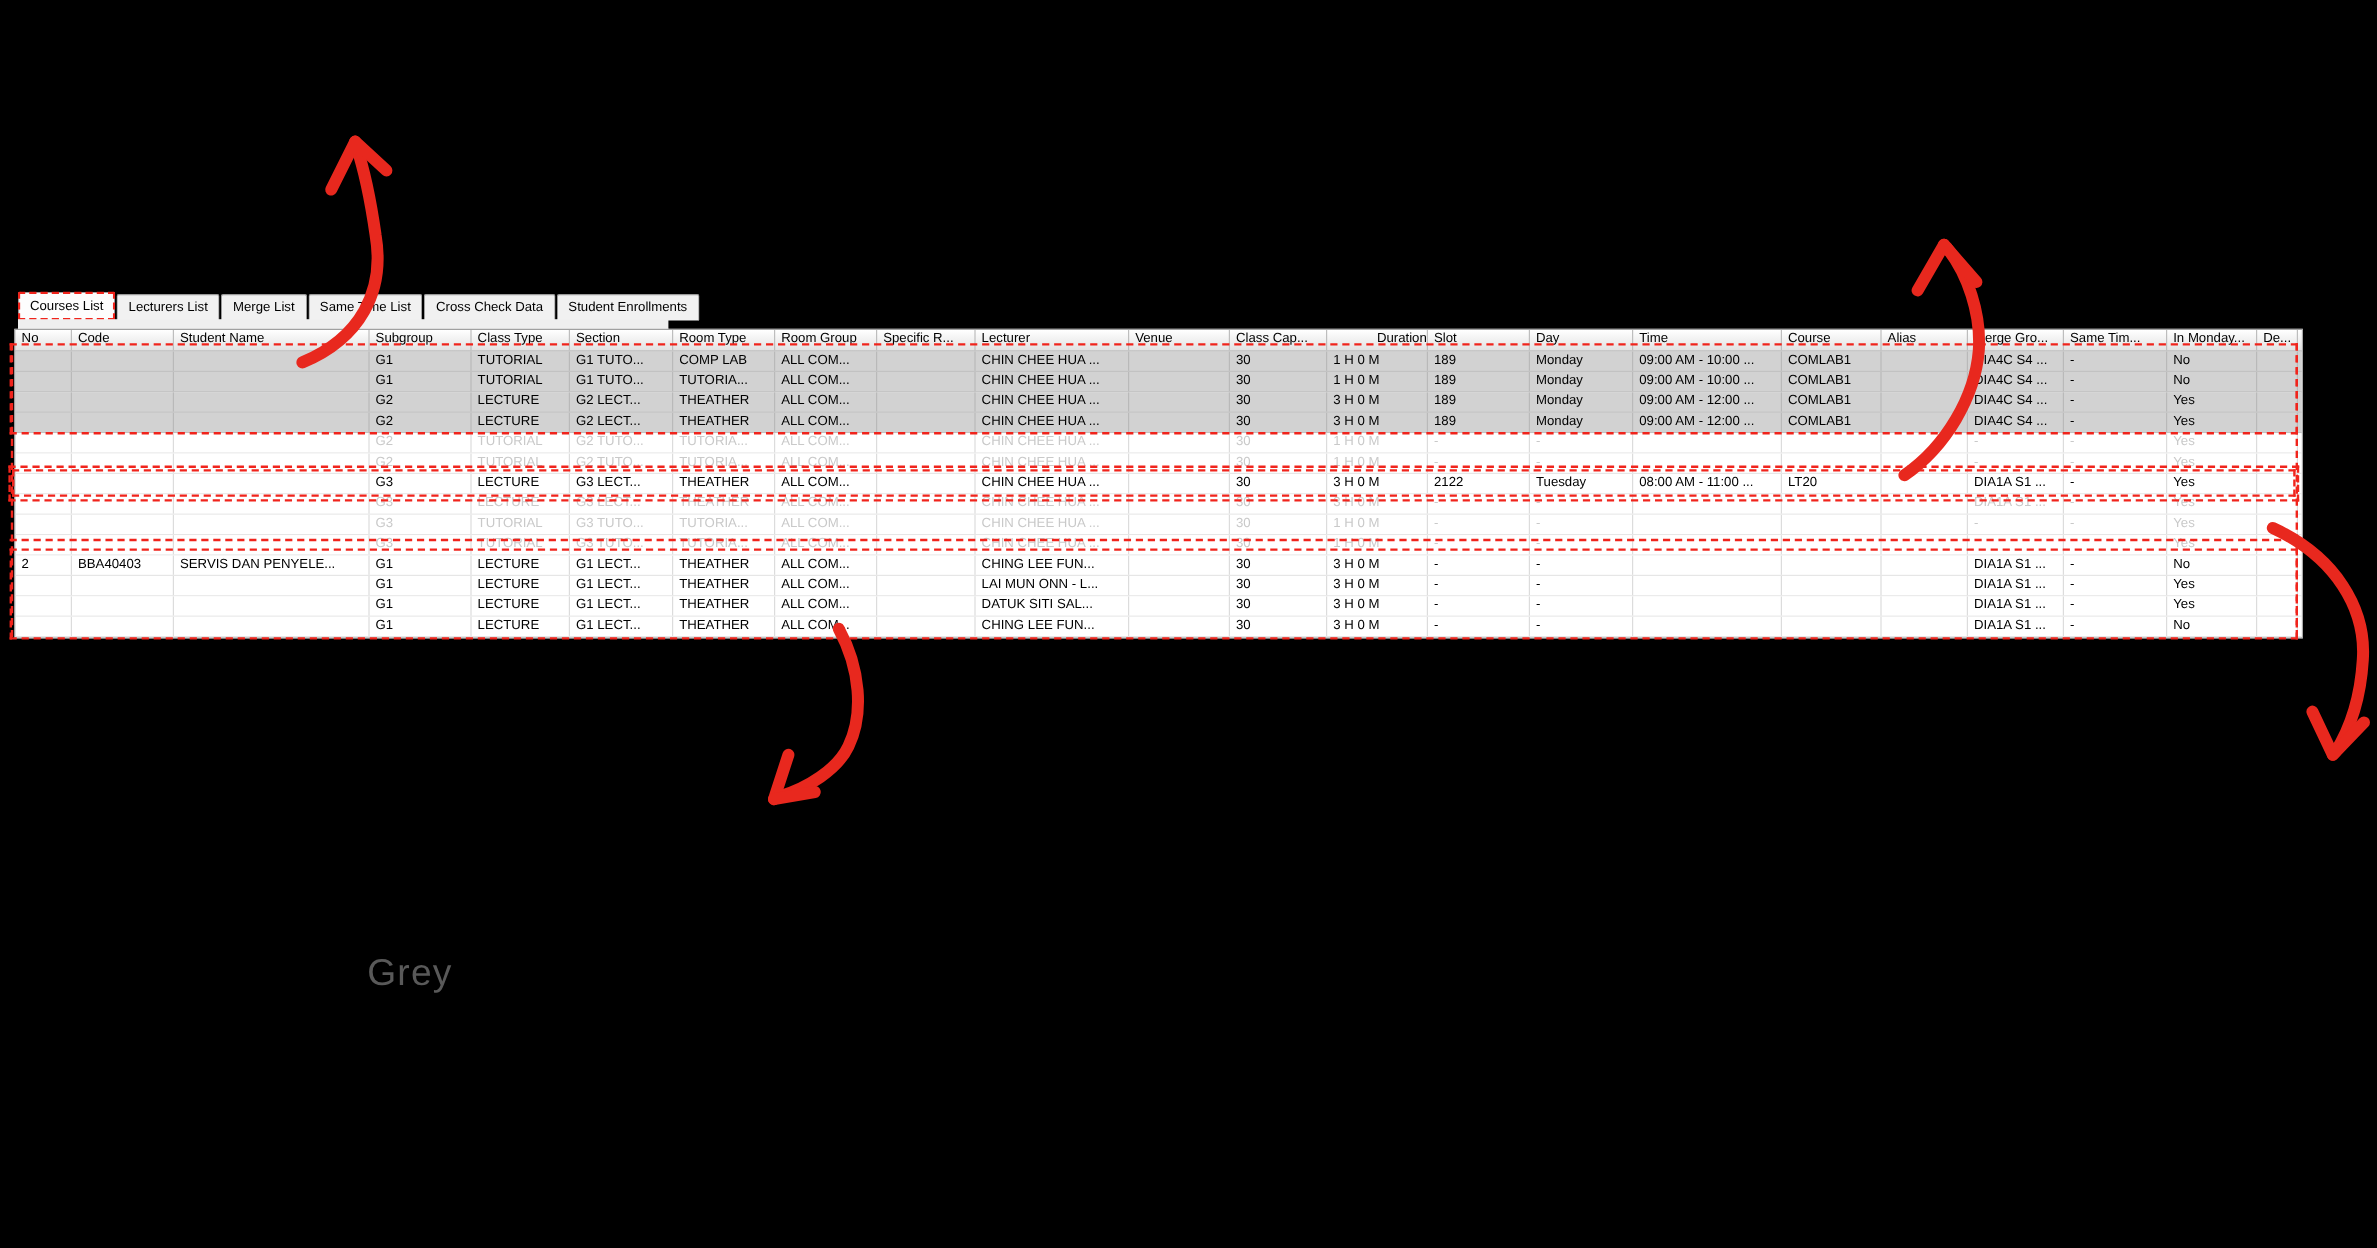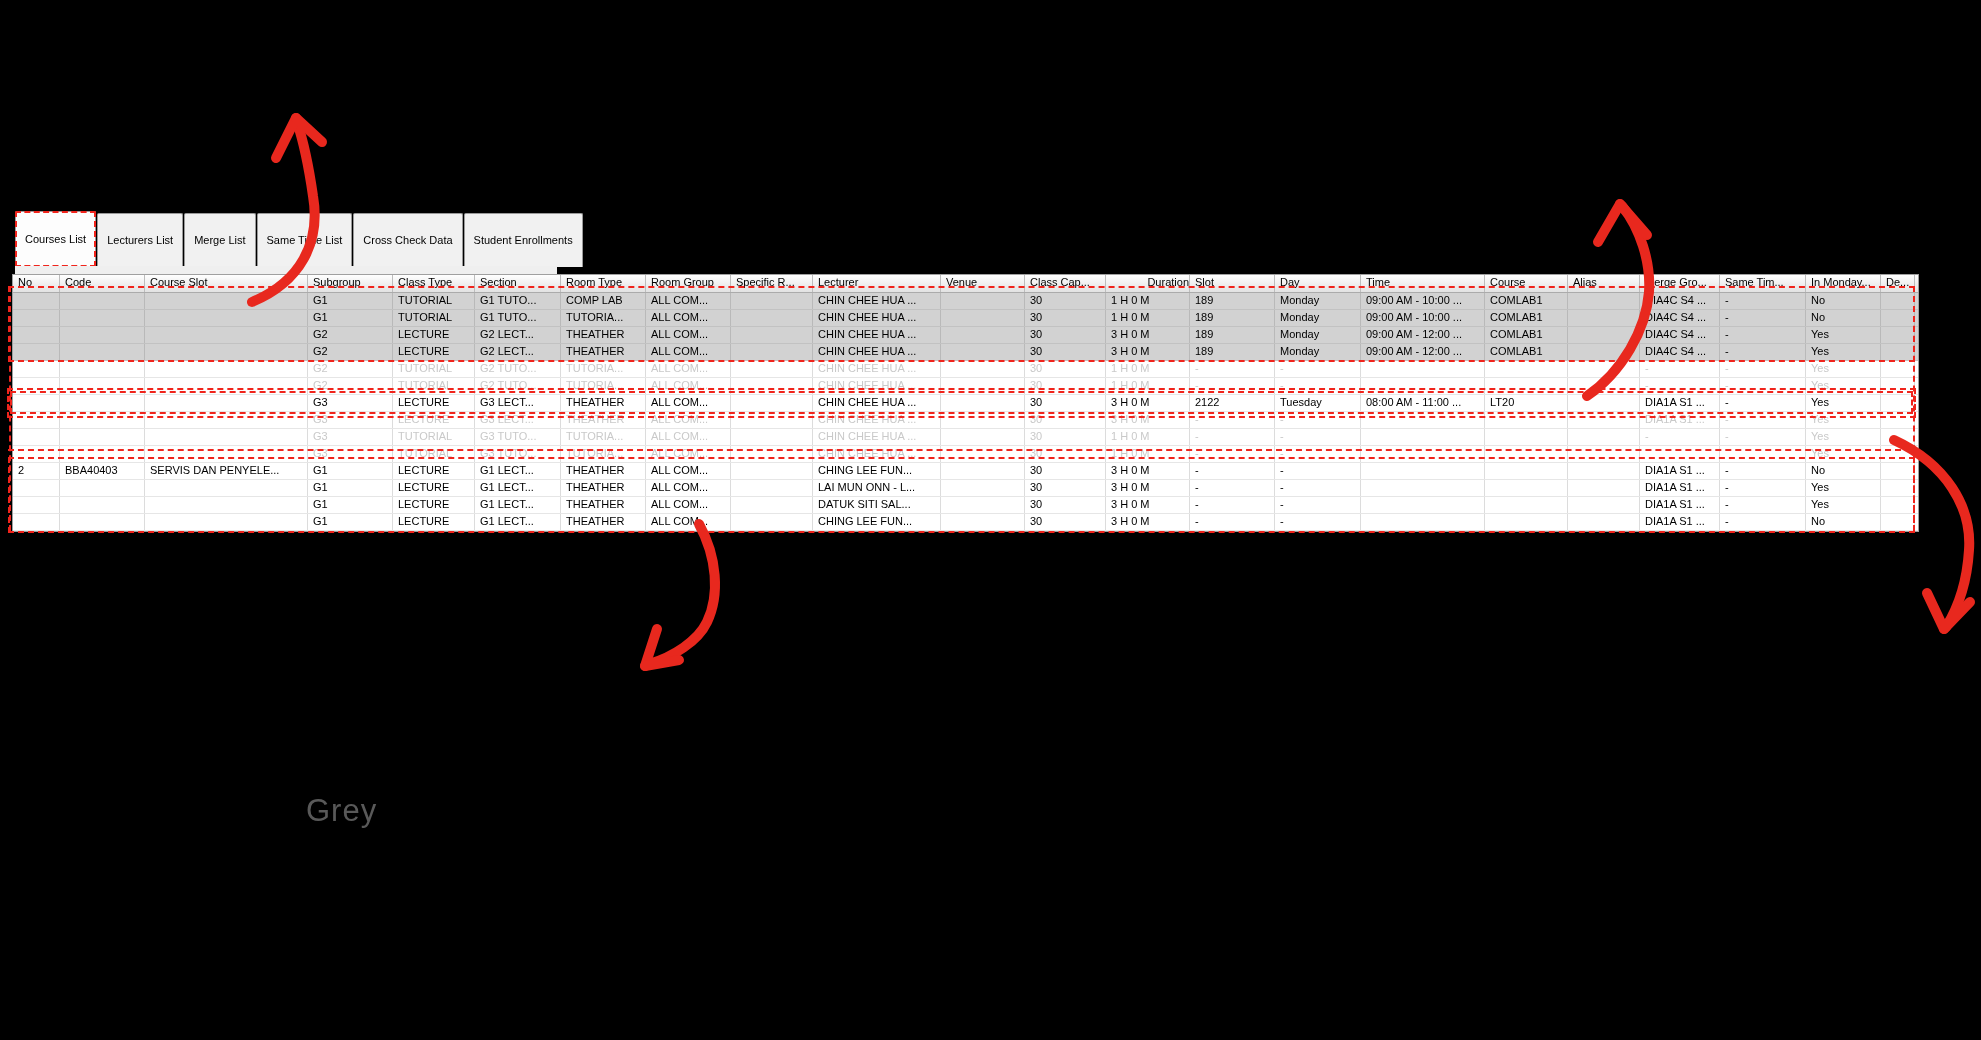--- a/index.html
+++ b/index.html
@@ -1,20 +1,20 @@
 <!DOCTYPE html>
 <html><head>
 <meta charset="utf-8">
 <style>
   html,body{margin:0;padding:0;background:#000;}
   #canvas{position:relative;width:1981px;height:1040px;background:#000;overflow:hidden;
           font-family:"Liberation Sans",sans-serif;}
   
   #tabbar{position:absolute;left:15px;top:243px;height:24px;display:flex;align-items:flex-end;}
-  .tab{height:21px;line-height:21px;padding:16px 9px;font-size:11px;color:#000;background:#f1f1f1;
+  .tab{height:21px;line-height:21px;padding:0 9px;font-size:11px;color:#000;background:#f1f1f1;
        border:1px solid #9a9a9a;border-bottom:none;border-radius:2px 2px 0 0;margin-right:1px;white-space:nowrap;}
   .tab.active{background:#fdfdfd;height:23px;line-height:23px;outline:2px dashed #f0241c;outline-offset:-2px;}
   #tabedge{position:absolute;left:15px;top:266px;width:542px;height:8px;background:#efefef;border-bottom:1px solid #cfcfcf;}
   
   #grid{position:absolute;left:12px;top:274px;width:1905px;background:#fff;border:1px solid #a0a0a0;}
   .hrow{display:flex;height:17px;background:linear-gradient(#ffffff,#e2e2e2);border-bottom:1px solid #ababab;}
   .hcell{font-size:11px;color:#000;padding:1px 0 0 5px;border-right:1px solid #bdbdbd;
          white-space:nowrap;overflow:hidden;box-sizing:border-box;flex:0 0 auto;}
   .row{display:flex;height:17px;box-sizing:border-box;}
   .cell{font-size:11px;padding:1px 0 0 5px;white-space:nowrap;overflow:hidden;box-sizing:border-box;flex:0 0 auto;}
@@ -45,21 +45,21 @@
       <div class="tab">Same Time List</div>
       <div class="tab">Cross Check Data</div>
       <div class="tab">Student Enrollments</div>
     </div>
   <div id="tabedge"></div>
 
   <div id="grid">
     <div class="hrow">
         <div class="hcell" style="width: 47px;">No</div>
         <div class="hcell" style="width: 85px;">Code</div>
-        <div class="hcell" style="width: 163px;">Course Slot</div>
+        <div class="hcell" style="width: 163px;">Student Name</div>
         <div class="hcell" style="width: 85px;">Subgroup</div>
         <div class="hcell" style="width: 82px;">Class Type</div>
         <div class="hcell" style="width: 86px;">Section</div>
         <div class="hcell" style="width: 85px;">Room Type</div>
         <div class="hcell" style="width: 85px;">Room Group</div>
         <div class="hcell" style="width: 82px;">Specific R...</div>
         <div class="hcell" style="width: 128px;">Lecturer</div>
         <div class="hcell" style="width: 84px;">Venue</div>
         <div class="hcell" style="width: 81px;">Class Cap...</div>
         <div class="hcell" style="width: 84px; text-align: right;">Duration</div>

